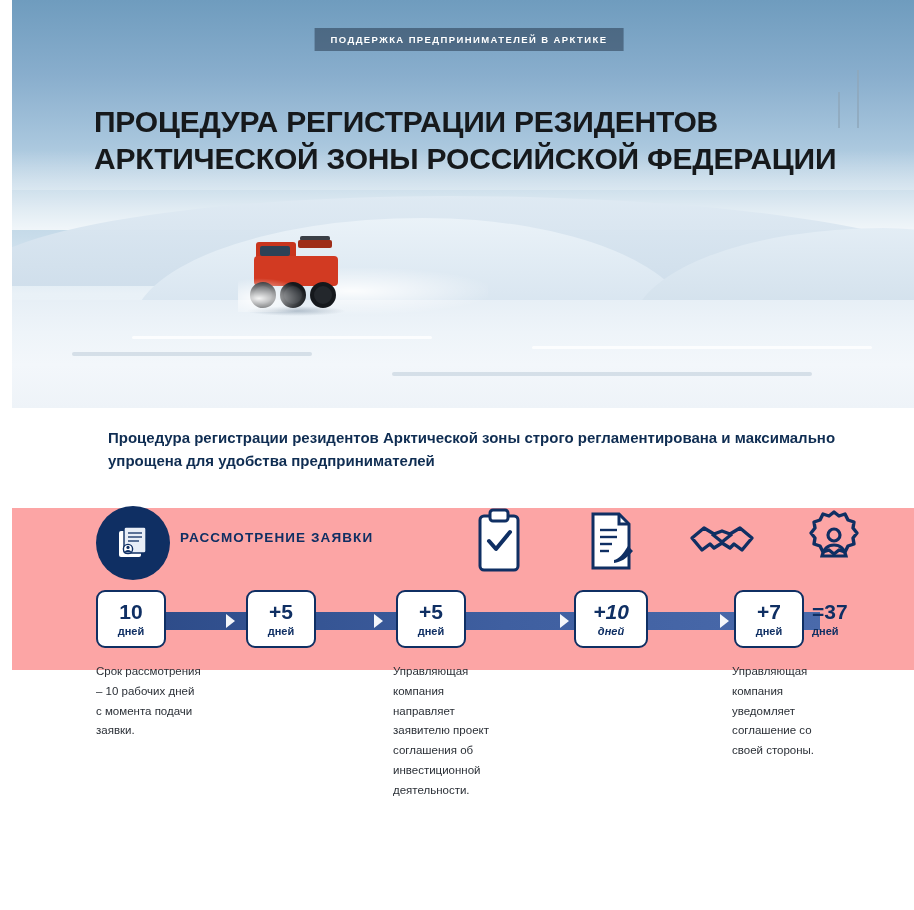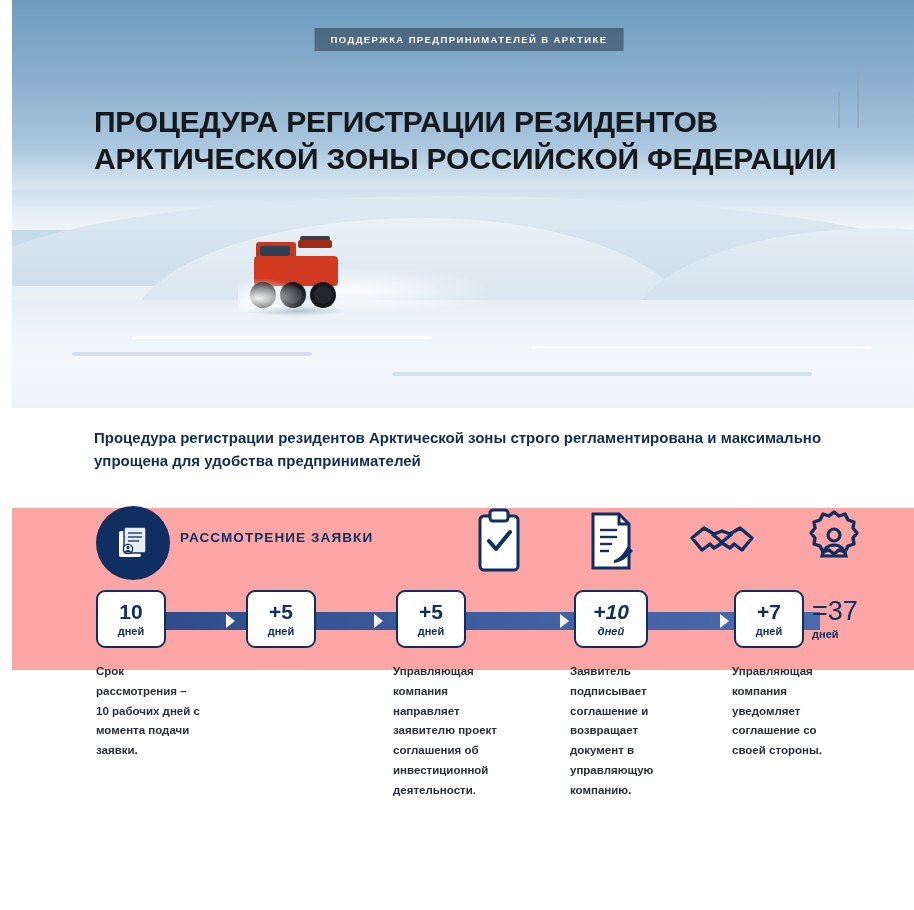--- a/index.html
+++ b/index.html
@@ -91,21 +91,21 @@
     color:#16191c; font-size:30px; font-weight:bold; line-height:1.22;
     letter-spacing:-0.2px;
   }
 
   
   .intro {
     position:absolute; left:0; top:408px; width:914px; height:100px;
     background:#fff;
   }
   .intro p {
-    position:absolute; left:82px; top:18px; width:760px;
+    position:absolute; left:96px; top:18px; width:760px;
     font-size:15px; font-weight:bold; color:#0f2d52; line-height:1.55;
   }
 
   
   .icon-row { position:absolute; left:0; top:498px; width:914px; height:92px; }
   .badge {
     position:absolute; left:84px; top:8px; width:74px; height:74px;
     border-radius:50%; background:#0f2f63;
     display:flex; align-items:center; justify-content:center;
   }
@@ -134,28 +134,28 @@
     position:absolute; top:0; height:58px; border:2px solid #0f2f63;
     border-radius:9px; background:#fff;
     display:flex; flex-direction:column; align-items:center; justify-content:center;
   }
   .pill .num { font-size:21px; font-weight:bold; color:#0f2f63; line-height:1; }
   .pill .unit { font-size:11px; font-weight:bold; color:#0f2f63; margin-top:3px; }
   .total {
     position:absolute; left:800px; top:2px; width:64px; height:54px;
     display:flex; flex-direction:column; align-items:flex-start; justify-content:center;
   }
-  .total .num { font-size:27px; font-weight:normal; color:#0f2f63; line-height:1; }
+  .total .num { font-size:21px; font-weight:bold; color:#0f2f63; line-height:1; }
   .total .unit { font-size:11px; font-weight:bold; color:#0f2f63; margin-top:3px; }
 
   
   .captions { position:absolute; left:0; top:662px; width:914px; height:200px; }
   .cap {
     position:absolute; top:0; width:106px;
-    font-size:11.5px; color:#2a2f36; line-height:1.72;font-weight:bold;
+    font-size:11.5px; color:#2a2f36; line-height:1.72;
   }
   .cap.c1 { left:84px; }
   .cap.c2 { left:228px; }
   .cap.c3 { left:381px; }
   .cap.c4 { left:558px; }
   .cap.c5 { left:720px; }
 </style>
 </head>
 <body>
 
@@ -281,17 +281,16 @@
 
     <div class="total">
       <span class="num">=37</span>
       <span class="unit">дней</span>
     </div>
   </div>
 
   <div class="captions">
     <div class="cap c1">Срок рассмотрения – 10 рабочих дней с момента подачи заявки.</div>
     <div class="cap c3">Управляющая компания направляет заявителю проект соглашения об инвестиционной деятельности.</div>
-    <div class="cap c4">Заявитель подписывает соглашение и возвращает документ в управляющую компанию.</div>
     <div class="cap c5">Управляющая компания уведомляет соглашение со своей стороны.</div>
   </div>
 
 </div>
 
 </body></html>

